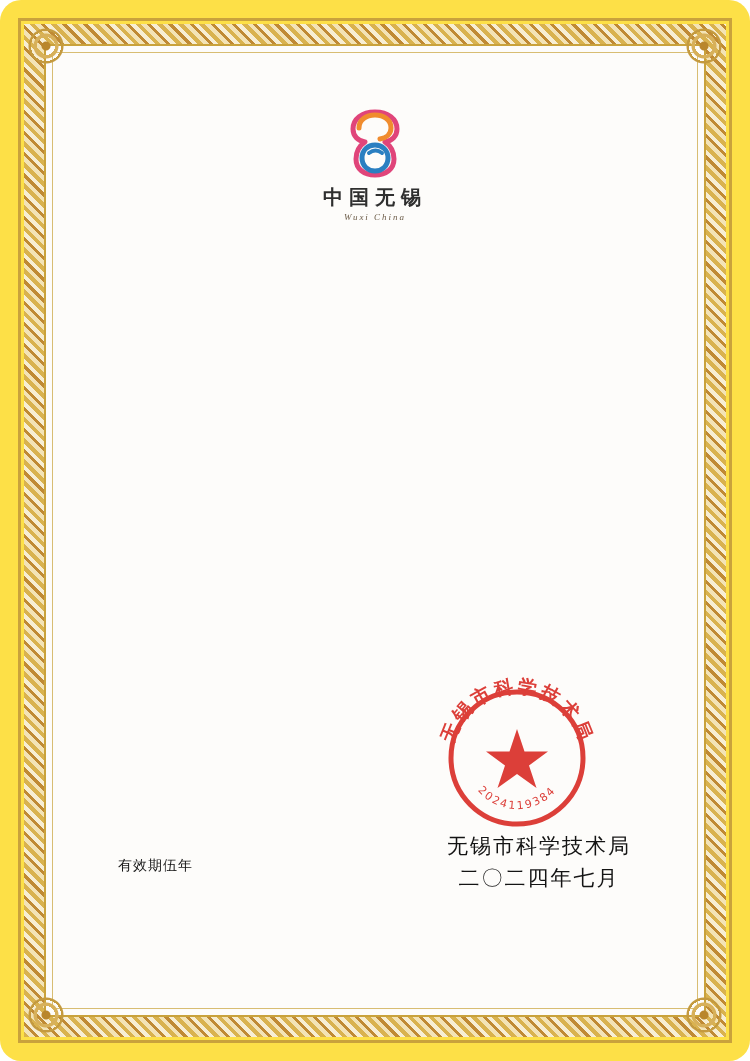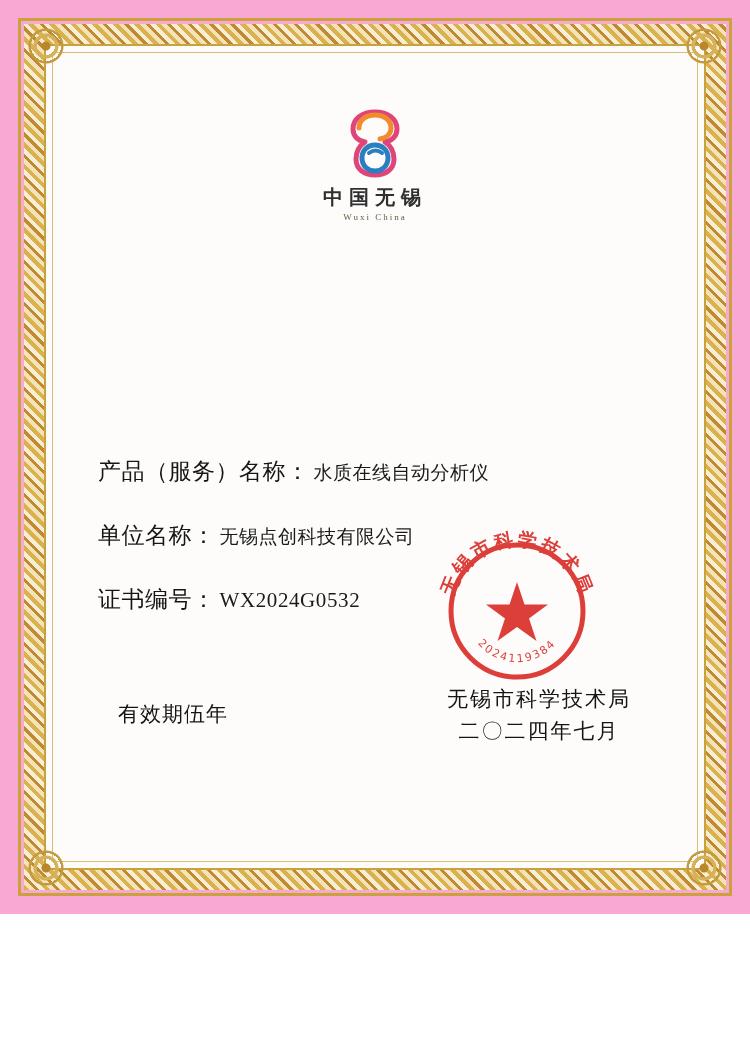--- a/index.html
+++ b/index.html
@@ -10,23 +10,24 @@
   body {
     width: 750px;
     height: 1061px;
     font-family: "Liberation Serif", serif;
     overflow: hidden;
   }
 
   .certificate {
     position: relative;
     width: 750px;
-    height: 914px;
-    background: #f9a8d4;
-    box-sizing: border-box;
+    height: 1061px;
+    background: #fde047;
+    box-sizing: border-box;
+    border-radius: 21px;
   }
 
   
   .border-outer {
     position: absolute;
     left: 18px; top: 18px; right: 18px; bottom: 18px;
     border: 3px solid #c9a23c;
     box-sizing: border-box;
   }
   .border-band {
@@ -108,20 +109,21 @@
     letter-spacing: 6px;
     color: #2f2f2f;
     font-weight: 700;
   }
   .emblem-sub {
     margin-top: 1px;
     font-family: "Liberation Serif", serif;
     font-size: 9px;
     letter-spacing: 2px;
     color: #6a5a46;
+    font-style: italic;
   }
 
   .title {
     position: absolute;
     top: 170px;
     left: 0;
     right: 0;
     text-align: center;
     font-family: "DejaVu Sans", sans-serif;
     font-weight: 700;
@@ -167,21 +169,21 @@
     bottom: 92px;
     left: 0;
     right: 0;
     height: 110px;
   }
   .validity {
     position: absolute;
     left: 62px;
     bottom: 38px;
     font-family: "DejaVu Sans", sans-serif;
-    font-size: 21px;
+    font-size: 14px;
     color: #141414;
     letter-spacing: 1px;
     margin-top: 8px;
   }
   .issuer {
     position: absolute;
     right: 20px;
     bottom: 18px;
     text-align: center;
     width: 270px;
@@ -240,34 +242,20 @@
             <path d="M33 52 C33 44 39 39 46 39 C53 39 59 44 59 52 C59 60 53 65 46 65 C39 65 33 60 33 52 Z" fill="none" stroke="#2a7fc1" stroke-width="5"></path>
             <path d="M40 47 C44 44 49 44 53 47" fill="none" stroke="#2a7fc1" stroke-width="4" stroke-linecap="round"></path>
           </g>
         </svg>
       </div>
       <div class="emblem-text">中国无锡</div>
       <div class="emblem-sub">Wuxi China</div>
     </div>
 
 
-    <div class="fields">
-      <div class="field-row">
-        <span class="field-label">产品（服务）名称：</span>
-        <span class="field-value">水质在线自动分析仪</span>
-      </div>
-      <div class="field-row">
-        <span class="field-label">单位名称：</span>
-        <span class="field-value">无锡点创科技有限公司</span>
-      </div>
-      <div class="field-row">
-        <span class="field-label">证书编号：</span>
-        <span class="field-value code">WX2024G0532</span>
-      </div>
-    </div>
 
     <div class="footer">
       <div class="validity">有效期伍年</div>
 
       <div class="seal">
         <svg width="178" height="178" viewBox="0 0 178 178" xmlns="http://www.w3.org/2000/svg">
           <defs>
             <path id="sealTopArc" d="M 24 89 A 65 65 0 0 1 154 89"></path>
             <path id="sealBotArc" d="M 38 89 A 51 51 0 0 0 140 89"></path>
           </defs>

